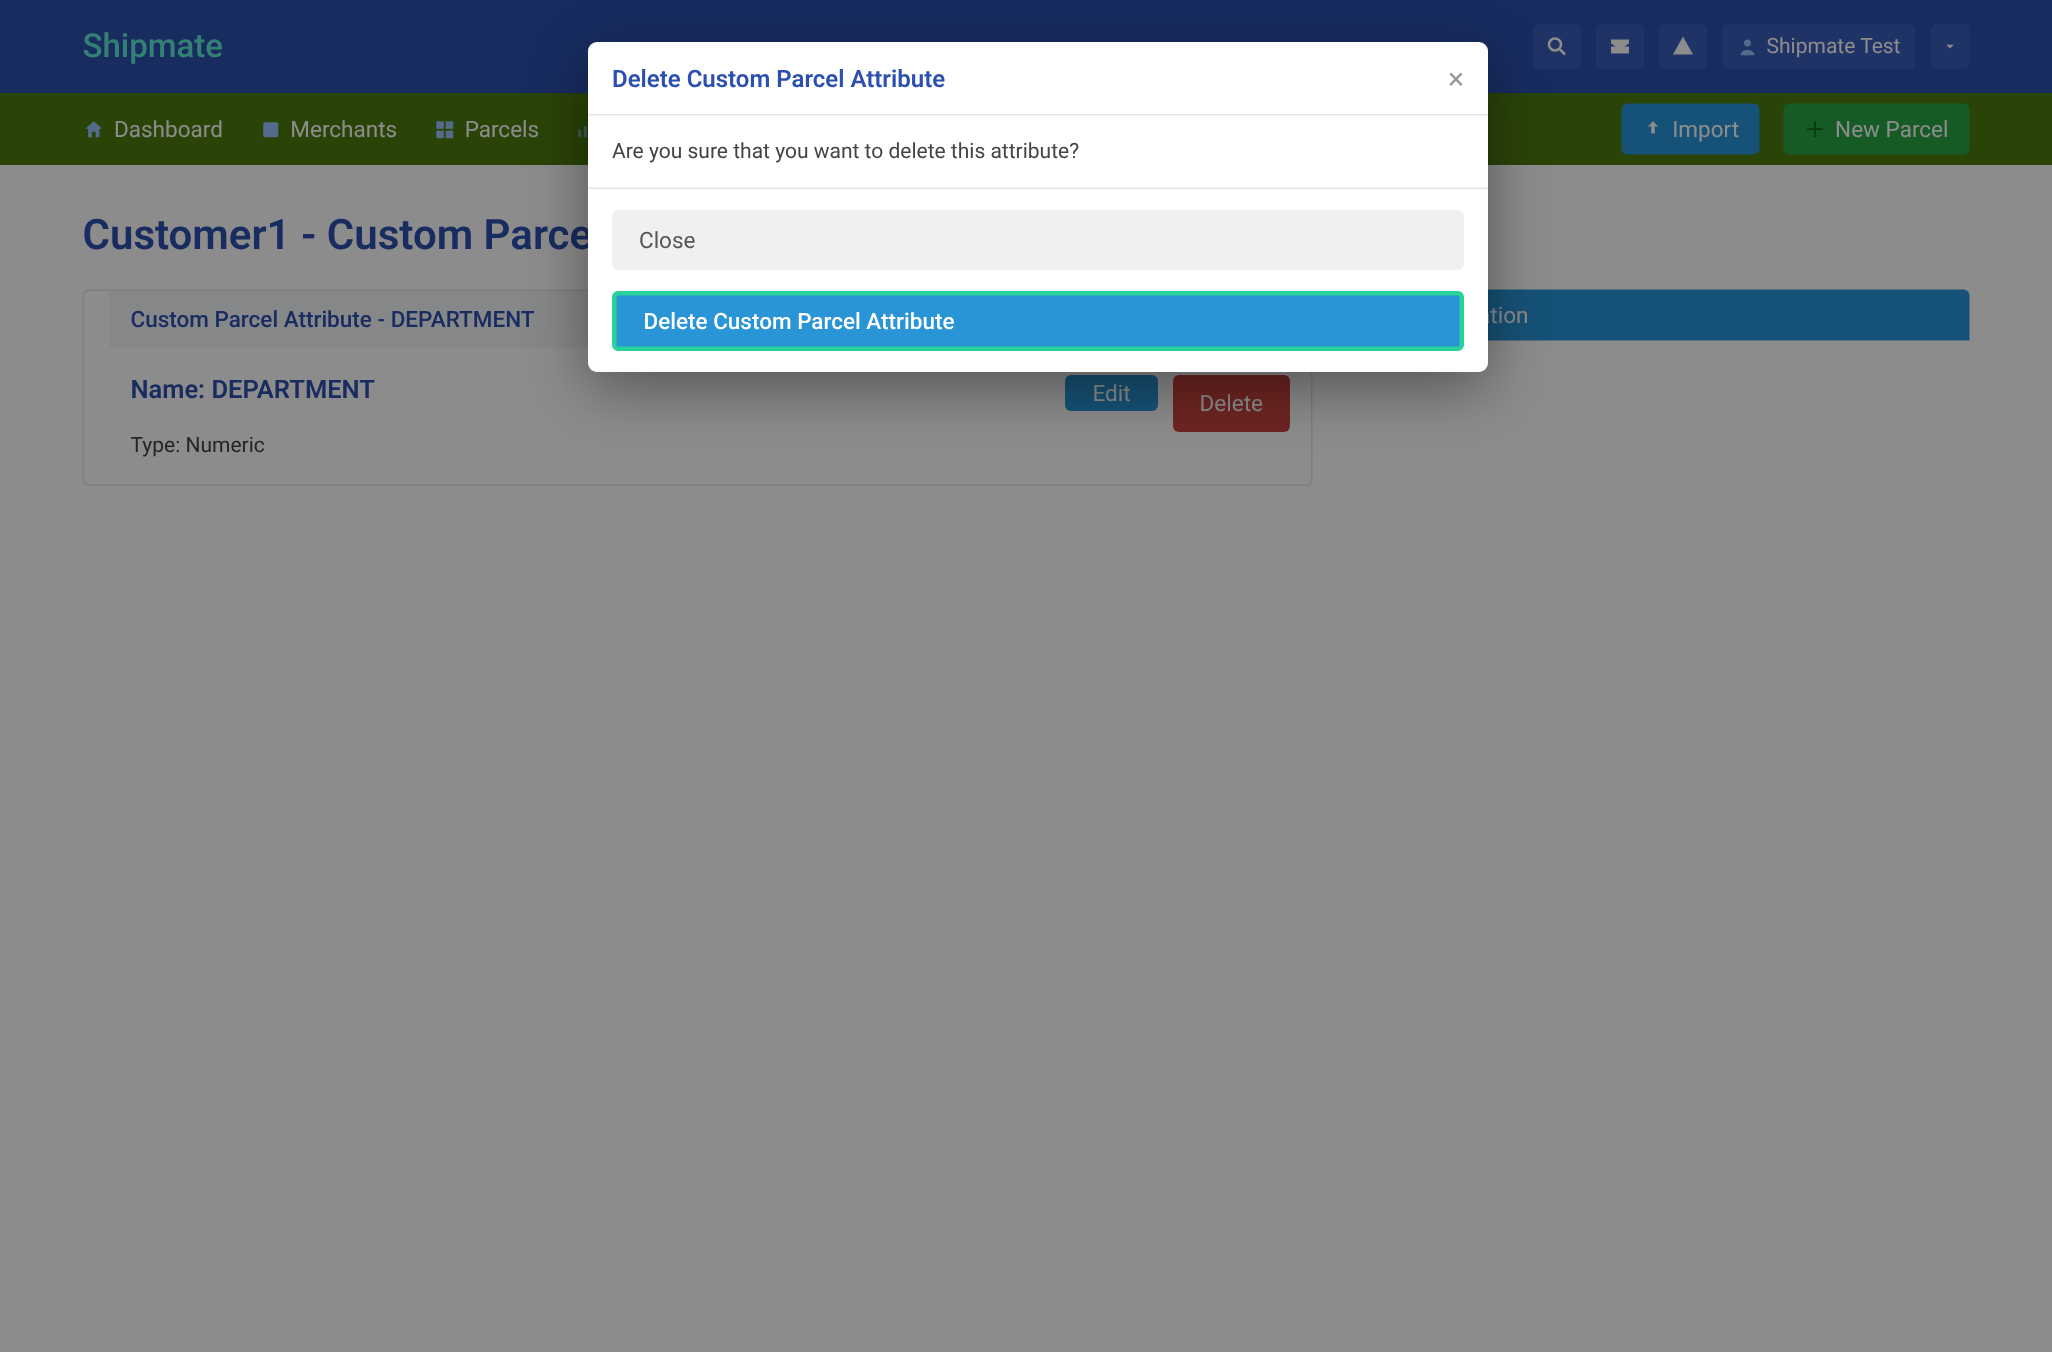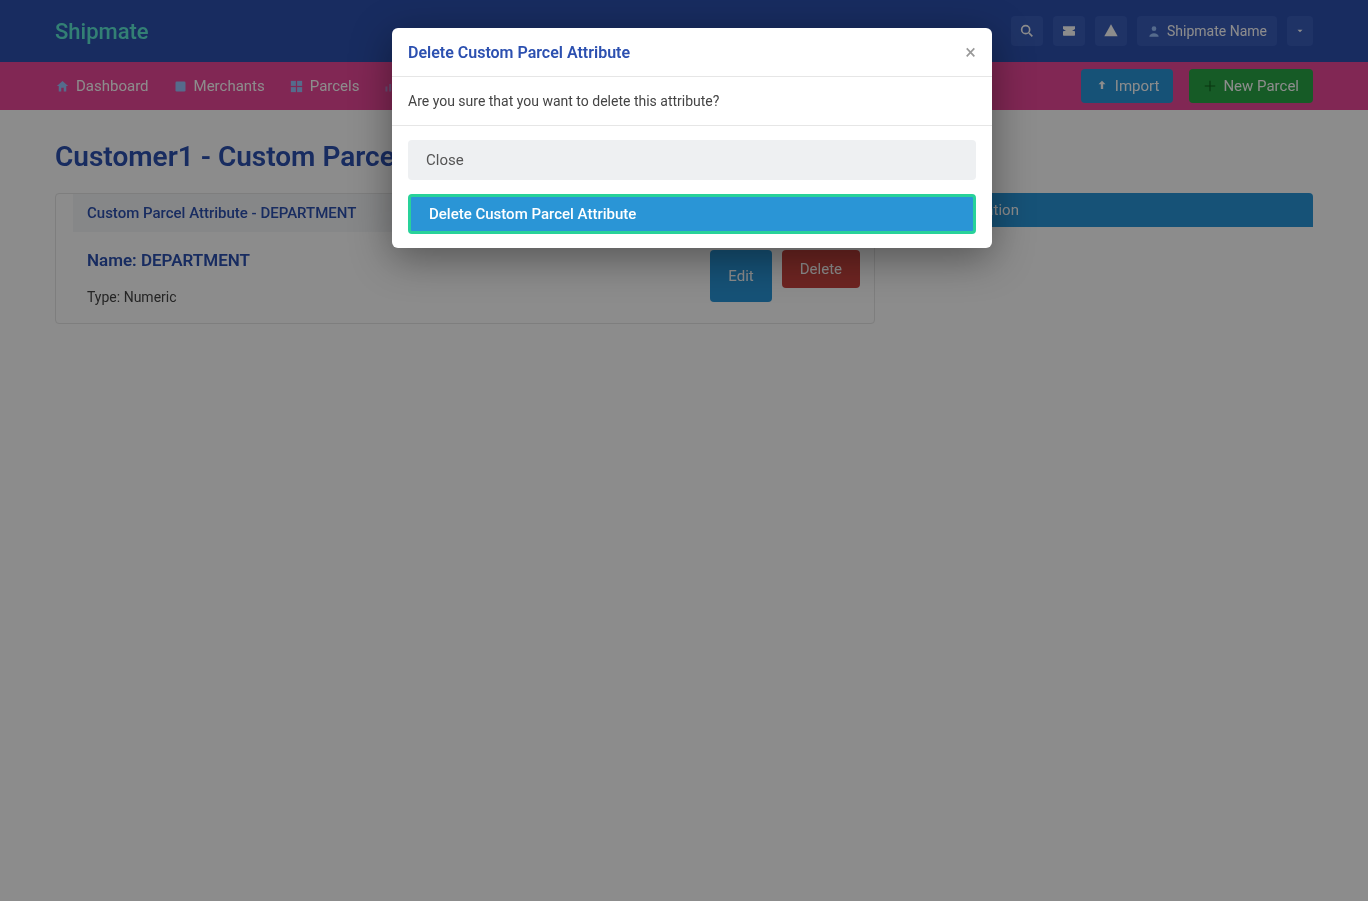--- a/index.html
+++ b/index.html
@@ -25,21 +25,21 @@
     color: #fff; font-size: 14px; cursor: pointer;
   }
   .user-caret {
     width: 26px; height: 30px; background: #3a5dbb; border-radius: 4px;
     display: flex; align-items: center; justify-content: center; cursor: pointer;
     color: #fff;
   }
 
   
   .navbar {
-    width: 100%; height: 48px; background: #ec4899;
+    width: 100%; height: 48px; background: #4d7c0f;
     display: flex; align-items: center; justify-content: space-between;
     padding: 0 55px;
   }
   .nav-left { display: flex; align-items: center; gap: 24px; }
   .nav-item { display: flex; align-items: center; gap: 6px; color: #fff; font-size: 15px; cursor: pointer; }
   .nav-right { display: flex; align-items: center; gap: 16px; }
   .btn-import {
     background: #2996d9; color: #fff; height: 34px; border-radius: 4px;
     display: flex; align-items: center; padding: 0 14px; gap: 6px; font-size: 15px; cursor: pointer;
   }
@@ -60,21 +60,21 @@
   }
   .card-main { flex: 0 0 820px; padding-left: 17px; }
   .card-head {
     background: #f5f6f8; color: #2c50b0; font-weight: 500;
     padding: 10px 14px; font-size: 15px;
   }
   .card-body { padding: 18px 14px; display: flex; justify-content: space-between; align-items: flex-start; }
   .attr-name { color: #2c50b0; font-weight: 600; font-size: 17px; margin-bottom: 19px; text-align: center; }
   .attr-type { color: #444; font-size: 14px; }
   .btn-row { display: flex; gap: 10px; }
-  .btn-edit { background: #2996d9; color:#fff; border-radius:4px; height:52px; padding:0 18px; display:flex; align-items:center; font-size:15px; cursor:pointer; }
+  .btn-edit { background: #2996d9; color:#fff; border-radius:4px; height:24px; padding:0 18px; display:flex; align-items:center; font-size:15px; cursor:pointer; }
   .btn-del  { background: #c9443e; color:#fff; border-radius:4px; height:38px; padding:0 18px; display:flex; align-items:center; font-size:15px; cursor:pointer; }
 
   .card-info { flex: 1; }
   .info-head {
     background: #2996d9; color: #fff; display:flex; align-items:center; gap:8px;
     padding: 8px 12px; font-size: 15px; border-radius: 4px 4px 0 0;
   }
   .info-body { padding: 14px; color:#444; font-size:14px; border:1px solid #2996d9; border-top:none; border-radius:0 0 4px 4px; line-height:1.4; }
 
   
@@ -132,21 +132,21 @@
     <div class="icon-btn">
       <svg width="16" height="16" viewBox="0 0 24 24" fill="#fff">
           <path d="M12 2 L22 20 H2 Z"></path>
         </svg>
     </div>
     <div class="user-chip">
       <svg width="14" height="14" viewBox="0 0 24 24" fill="#9cc3ff">
           <circle cx="12" cy="8" r="4"></circle>
           <path d="M4 22c0-4 4-6 8-6s8 2 8 6z"></path>
         </svg>
-      <span>Shipmate Name</span>
+      <span>Shipmate Test</span>
     </div>
     <div class="user-caret">
       <svg width="10" height="10" viewBox="0 0 24 24" fill="#fff">
           <path d="M6 9l6 6 6-6z"></path>
         </svg>
     </div>
   </div>
 </div>
 
 <div class="navbar">

